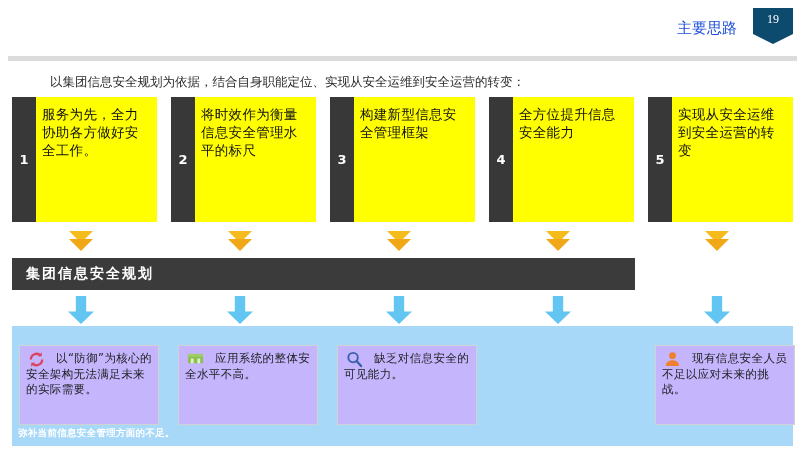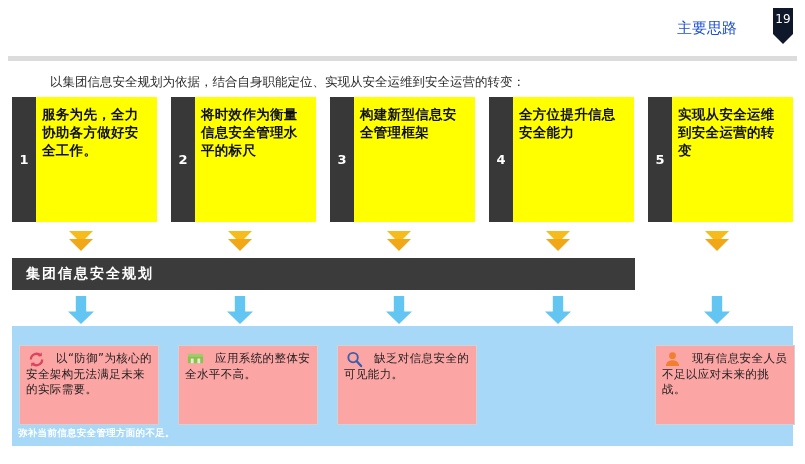--- a/index.html
+++ b/index.html
@@ -17,22 +17,23 @@
     position:absolute; left:10px; top:6px;
     font-size:34px; font-weight:bold; color:#3e4b5e;
     letter-spacing:0px; line-height:44px; white-space:nowrap;
   }
   #header-label {
     position:absolute; right:68px; top:19px;
     font-size:15px; color:#1d4ed8; white-space:nowrap;
   }
   #page-badge {
     position:absolute; right:12px; top:8px;
-    width:20px; height:36px; background:#0f172a;
+    width:40px; height:36px; background:#0c4a6e;
     clip-path:polygon(0 0,100% 0,100% 72%,50% 100%,0 72%);
+    font-family:Liberation Serif, serif;
     -webkit-clip-path:polygon(0 0,100% 0,100% 72%,50% 100%,0 72%);
   }
   #page-badge span {
     display:block; text-align:center; color:#ffffff;
     font-size:12px; line-height:22px; font-weight:normal;
   }
   #header-divider {
     position:absolute; left:8px; top:56px; width:789px; height:5px;
     background:#dcdcdc;
   }
@@ -49,21 +50,21 @@
     position:absolute; top:0; height:125px; width:145px;
     display:flex; background:#ffff00;
   }
   .p-num {
     width:24px; flex:0 0 24px; background:#383838;
     color:#ffffff; font-size:13px; font-weight:bold;
     display:flex; align-items:center; justify-content:center;
   }
   .p-text {
     flex:1; padding:8px 15px 4px 6px;
-    font-size:13.5px; font-weight:bold; color:#111111;
+    font-size:13.5px; font-weight:normal; color:#111111;
     line-height:18px; letter-spacing:0.3px;
   }
 
   
   .arrow-up {
     position:absolute; width:24px; height:22px; top:231px;
   }
   .arrow-up i {
     position:absolute; left:0; width:24px; height:12px;
     background:#f5bc1c;
@@ -93,21 +94,21 @@
     color:#ffffff; font-size:14px; font-weight:bold; letter-spacing:2px;
   }
 
   
   #issues-panel {
     position:absolute; left:12px; top:326px; width:781px; height:120px;
     background:#a8d8f8;
   }
   .issue-card {
     position:absolute; top:19px; height:80px; width:140px;
-    background:#fca5a5; border:1px solid #d2d2d2;
+    background:#c4b5fd; border:1px solid #d2d2d2;
     padding:5px 6px 4px 6px;
   }
   .issue-icon {
     position:absolute; left:7px; top:5px;
     width:19px; height:17px;
   }
   .issue-text {
     font-size:11.5px; color:#1d1d1d; line-height:15.5px;
     text-indent:30px; letter-spacing:0.4px;
   }

